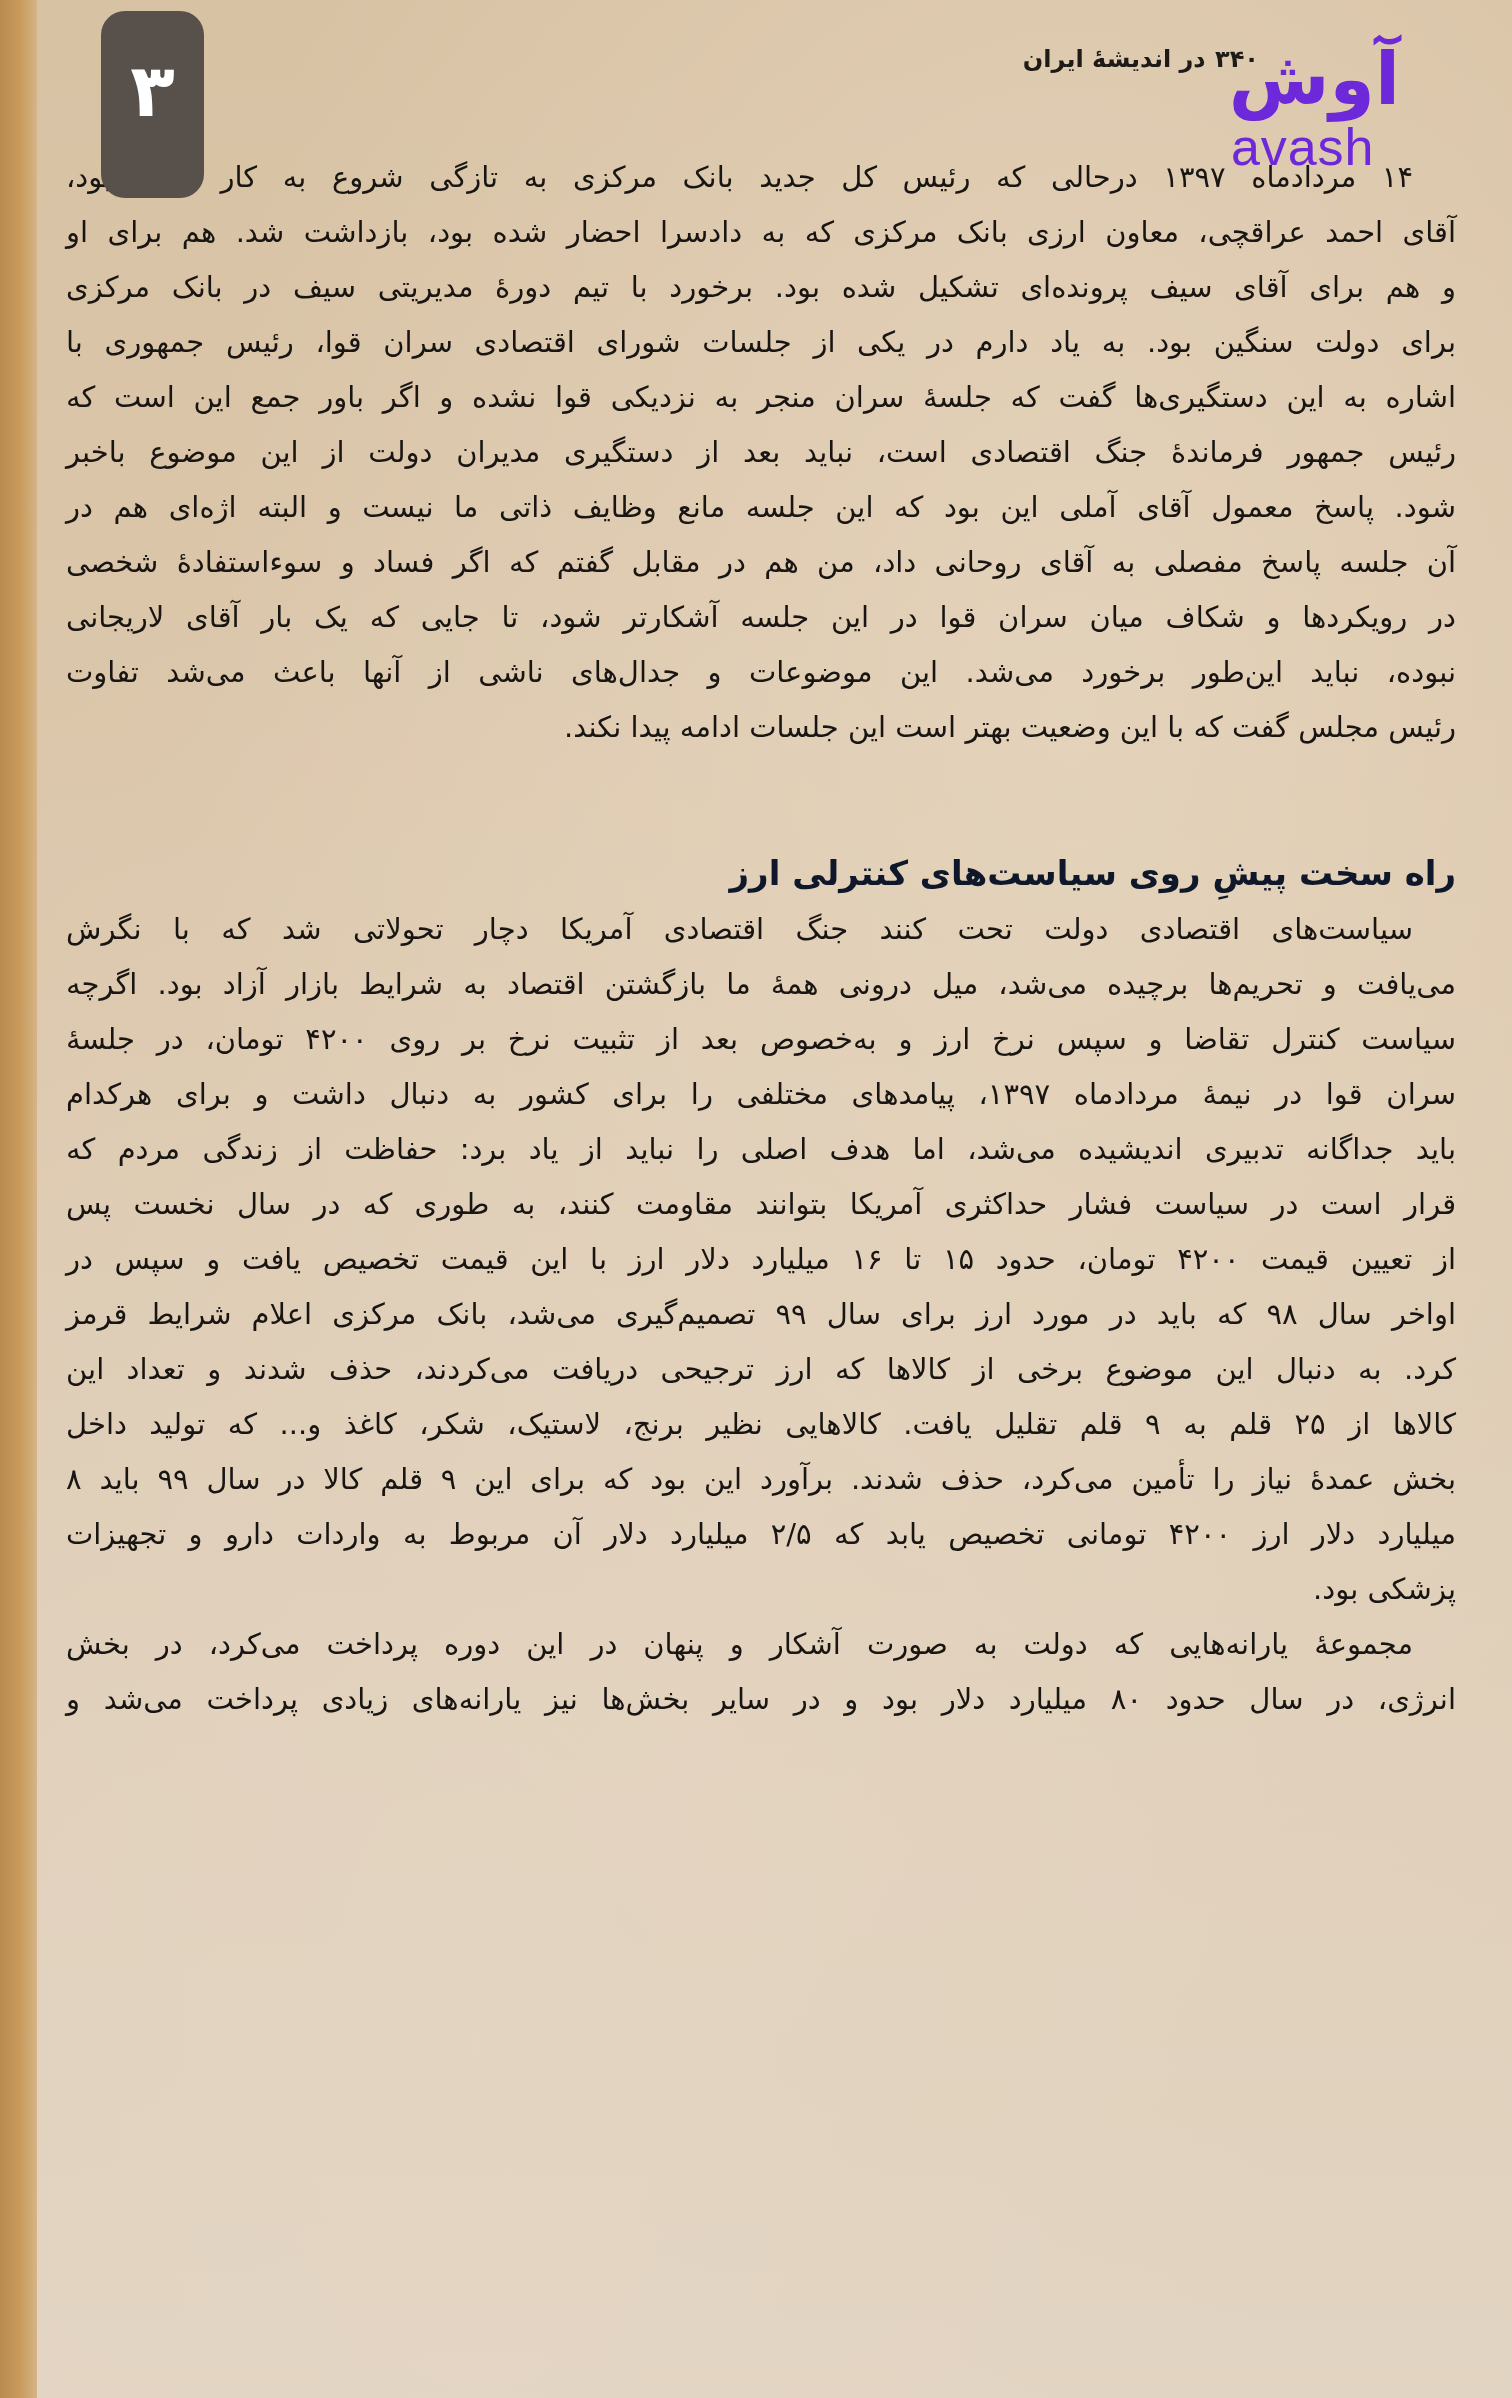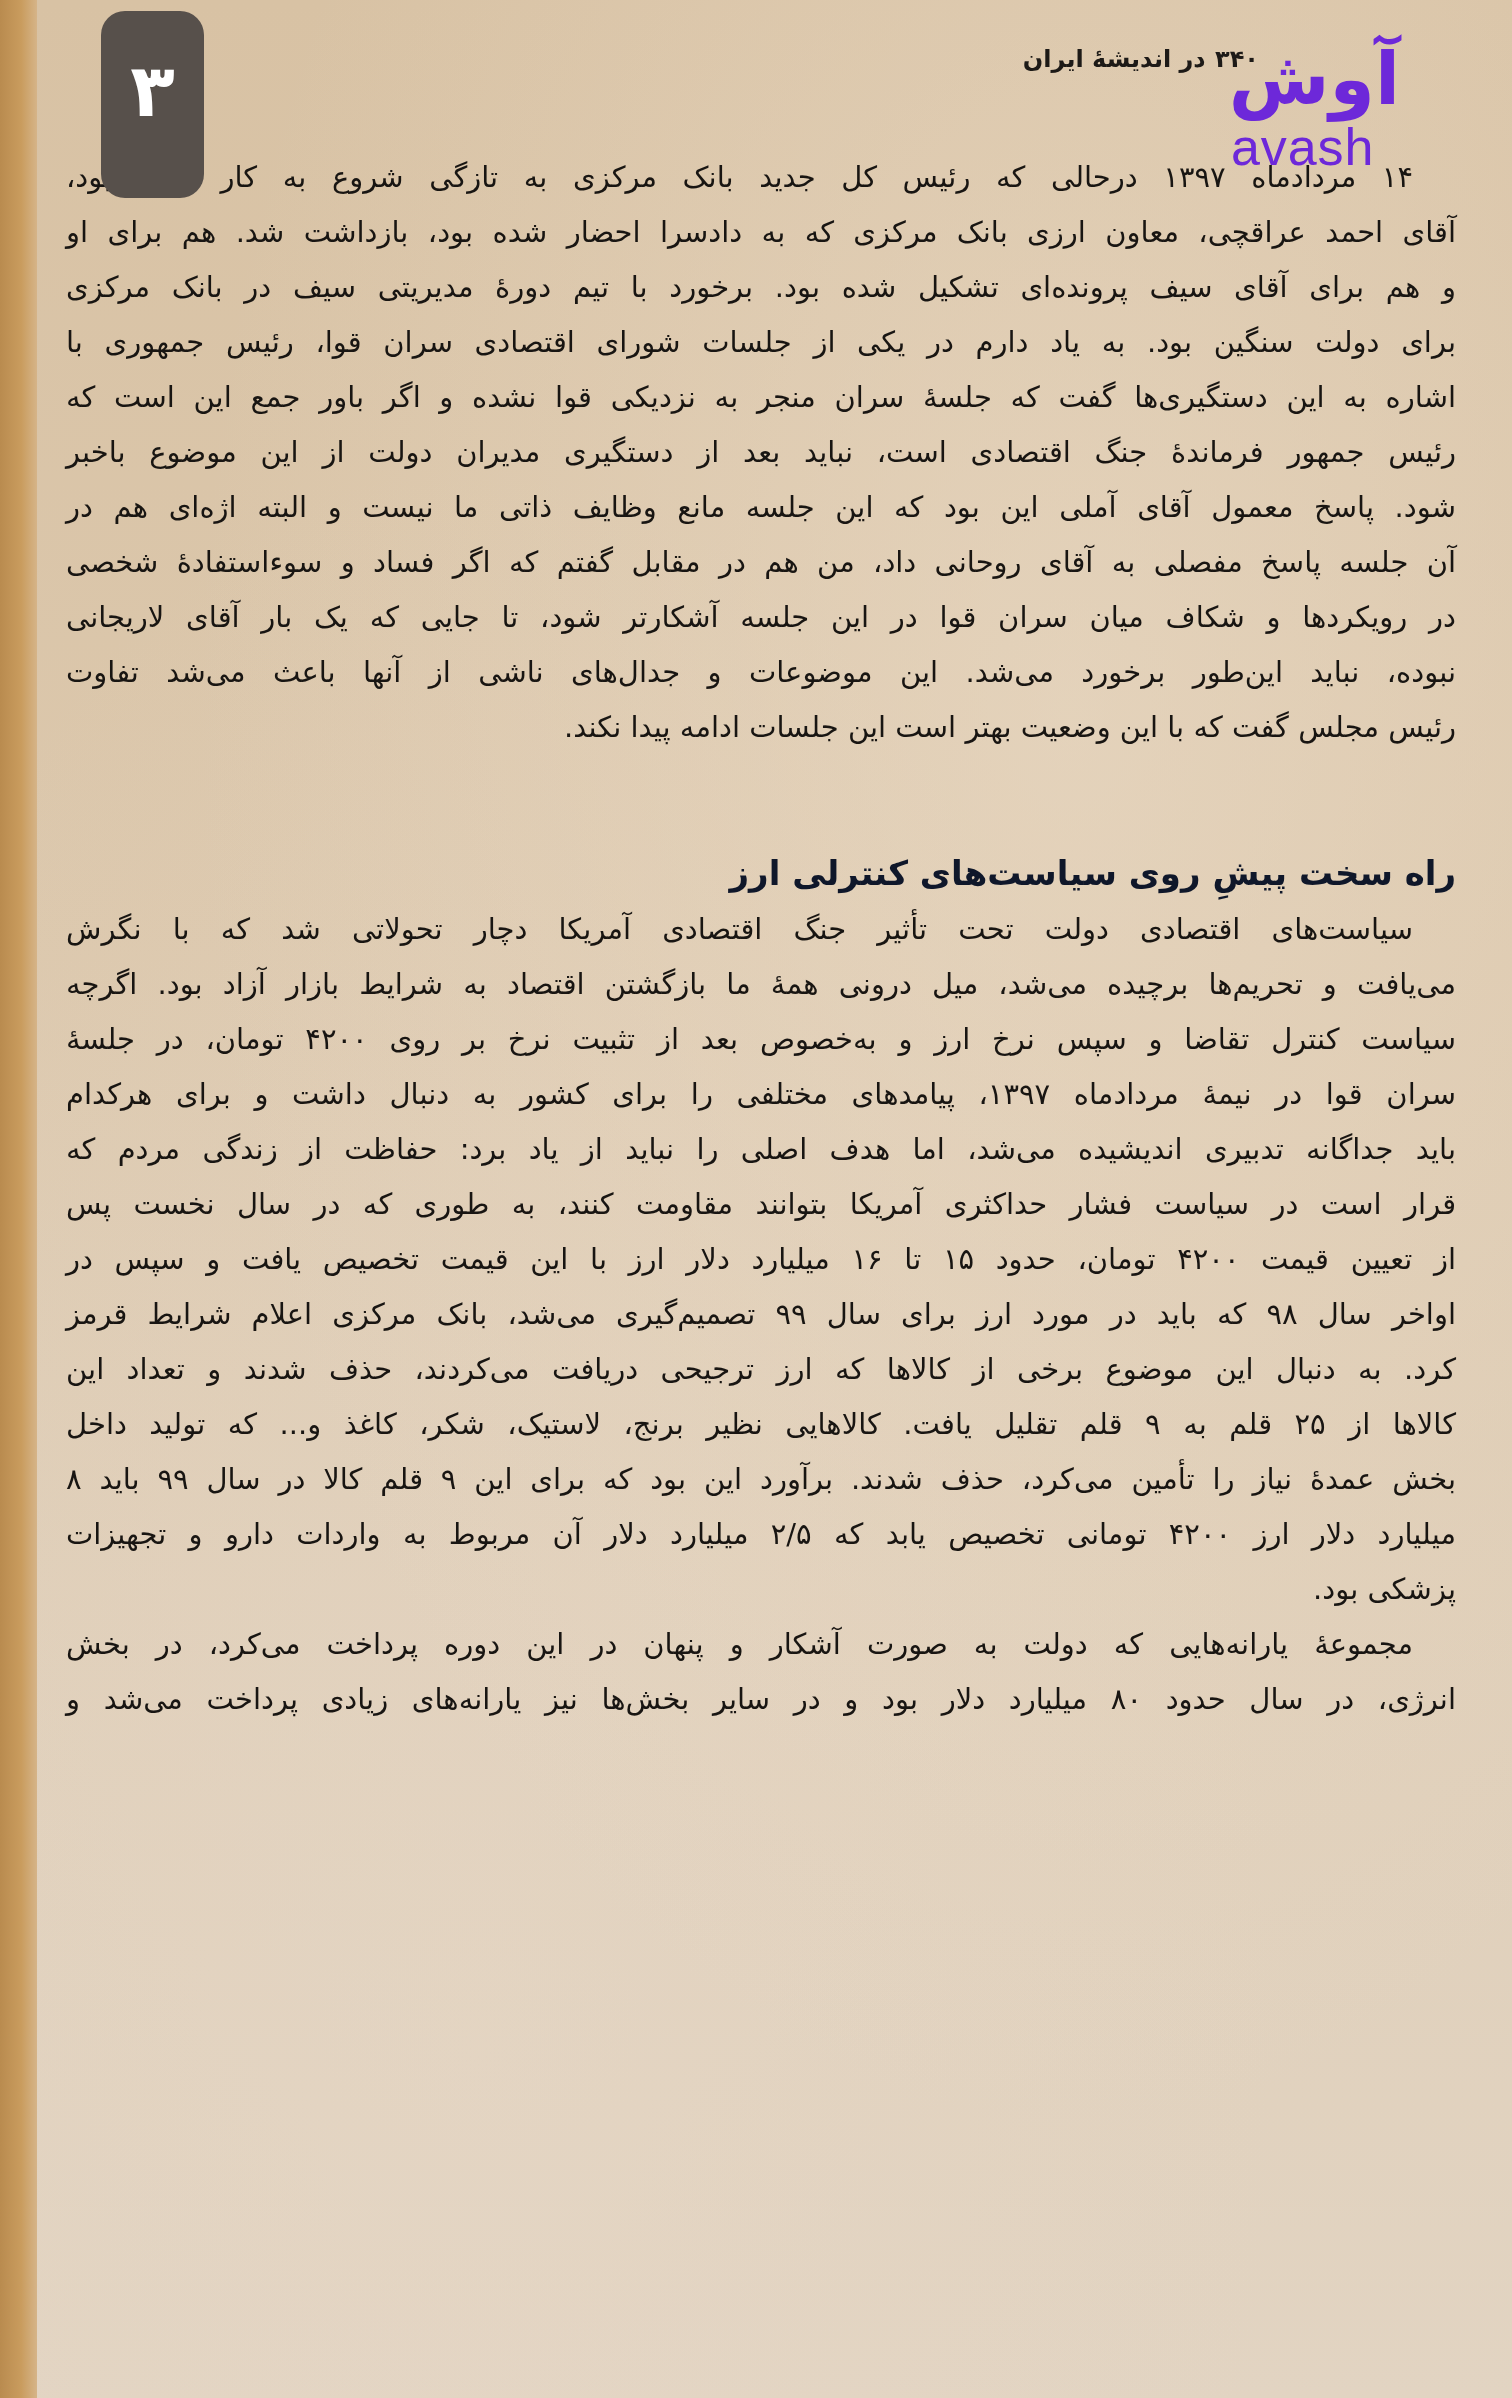--- a/index.html
+++ b/index.html
@@ -109,21 +109,21 @@
     <span class="line">شود. پاسخ معمول آقای آملی این بود که این جلسه مانع وظایف ذاتی ما نیست و البته اژه‌ای هم در</span>
     <span class="line">آن جلسه پاسخ مفصلی به آقای روحانی داد، من هم در مقابل گفتم که اگر فساد و سوءاستفادهٔ شخصی</span>
     <span class="line">در رویکردها و شکاف میان سران قوا در این جلسه آشکارتر شود، تا جایی که یک بار آقای لاریجانی</span>
     <span class="line">نبوده، نباید این‌طور برخورد می‌شد. این موضوعات و جدال‌های ناشی از آنها باعث می‌شد تفاوت</span>
     <span class="line end">رئیس مجلس گفت که با این وضعیت بهتر است این جلسات ادامه پیدا نکند.</span>
   </div>
 
   <div class="section-title">راه سخت پیشِ روی سیاست‌های کنترلی ارز</div>
 
   <div>
-    <span class="line" style="padding-right:43px">سیاست‌های اقتصادی دولت تحت تأثیر جنگ اقتصادی آمریکا دچار تحولاتی شد که با نگرش</span>
+    <span class="line" style="padding-right:43px">سیاست‌های اقتصادی دولت تحت کنند جنگ اقتصادی آمریکا دچار تحولاتی شد که با نگرش</span>
     <span class="line">می‌یافت و تحریم‌ها برچیده می‌شد، میل درونی همهٔ ما بازگشتن اقتصاد به شرایط بازار آزاد بود. اگرچه</span>
     <span class="line">سیاست کنترل تقاضا و سپس نرخ ارز و به‌خصوص بعد از تثبیت نرخ بر روی ۴۲۰۰ تومان، در جلسهٔ</span>
     <span class="line">سران قوا در نیمهٔ مردادماه ۱۳۹۷، پیامدهای مختلفی را برای کشور به دنبال داشت و برای هرکدام</span>
     <span class="line">باید جداگانه تدبیری اندیشیده می‌شد، اما هدف اصلی را نباید از یاد برد: حفاظت از زندگی مردم که</span>
     <span class="line">قرار است در سیاست فشار حداکثری آمریکا بتوانند مقاومت کنند، به طوری که در سال نخست پس</span>
     <span class="line">از تعیین قیمت ۴۲۰۰ تومان، حدود ۱۵ تا ۱۶ میلیارد دلار ارز با این قیمت تخصیص یافت و سپس در</span>
     <span class="line">اواخر سال ۹۸ که باید در مورد ارز برای سال ۹۹ تصمیم‌گیری می‌شد، بانک مرکزی اعلام شرایط قرمز</span>
     <span class="line">کرد. به دنبال این موضوع برخی از کالاها که ارز ترجیحی دریافت می‌کردند، حذف شدند و تعداد این</span>
     <span class="line">کالاها از ۲۵ قلم به ۹ قلم تقلیل یافت. کالاهایی نظیر برنج، لاستیک، شکر، کاغذ و... که تولید داخل</span>
     <span class="line">بخش عمدهٔ نیاز را تأمین می‌کرد، حذف شدند. برآورد این بود که برای این ۹ قلم کالا در سال ۹۹ باید ۸</span>

